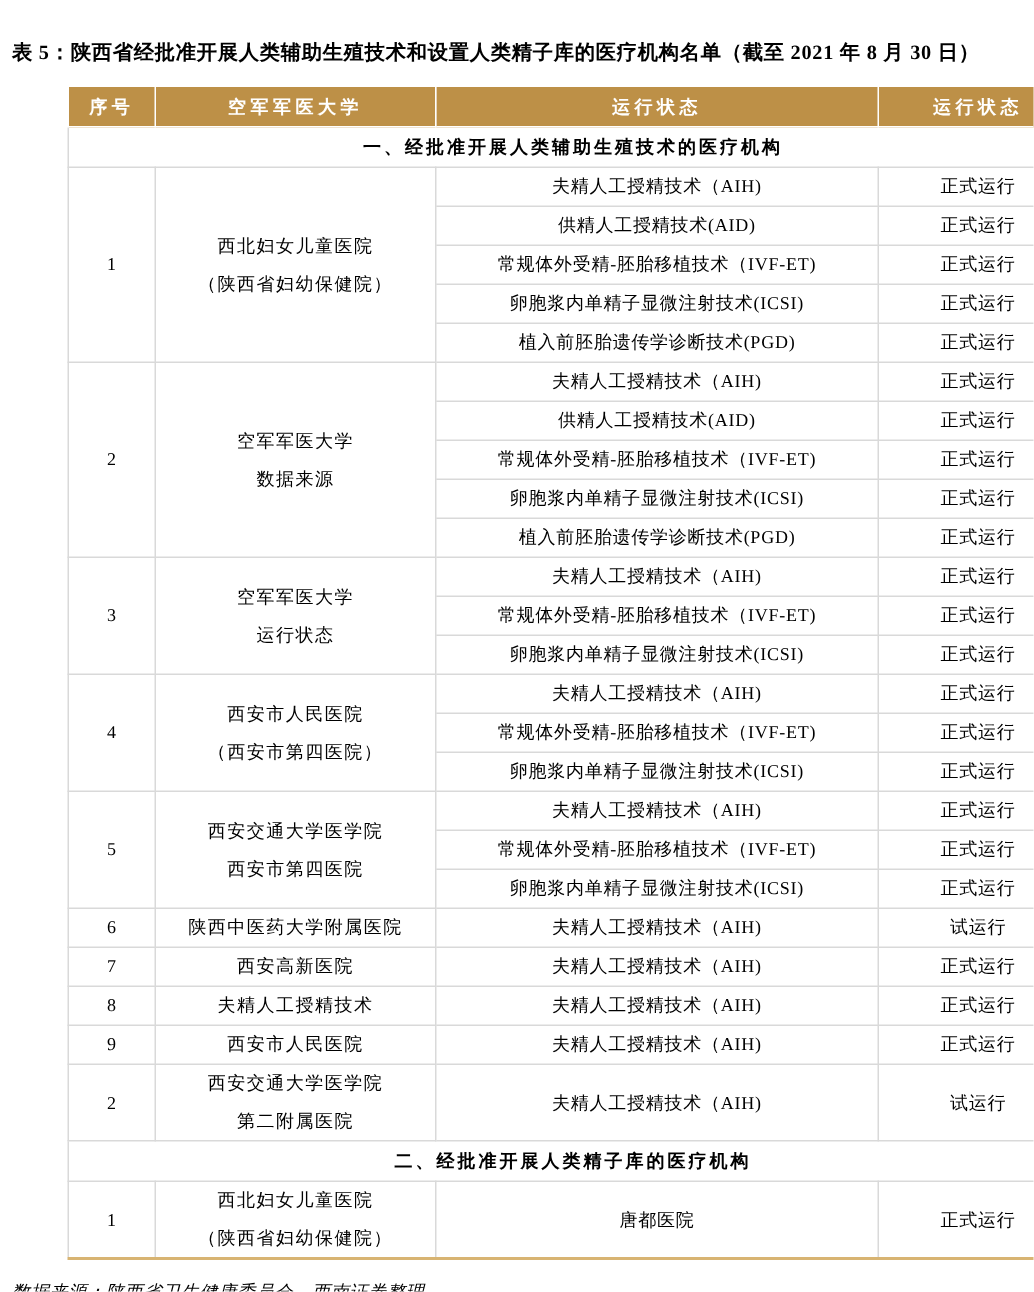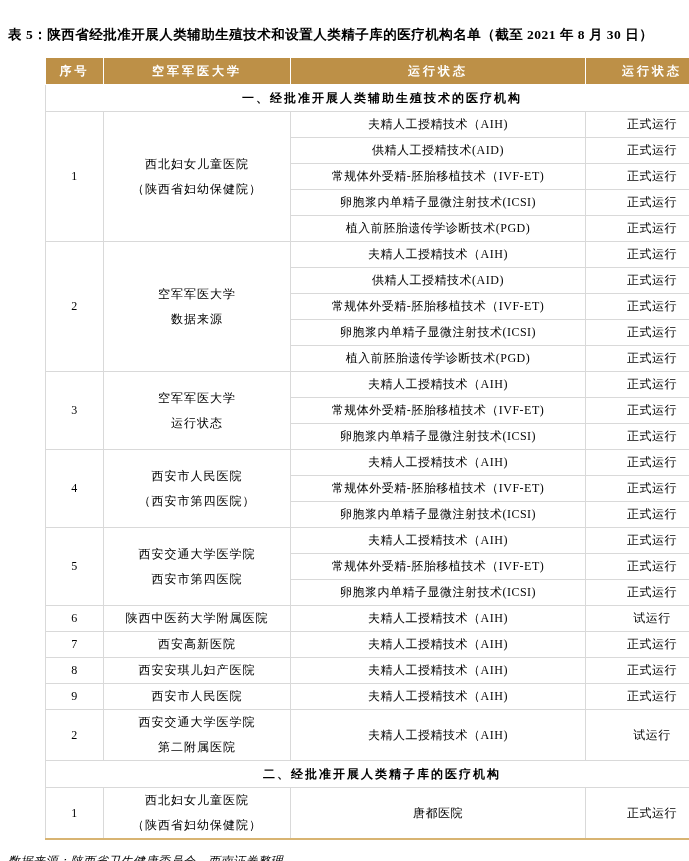--- a/index.html
+++ b/index.html
@@ -190,21 +190,21 @@
           <td rowspan="1">7</td>
           <td rowspan="1" class="inst-cell">
             <div>西安高新医院</div>
           </td>
           <td class="tech-cell">夫精人工授精技术（AIH)</td>
           <td class="status-cell">正式运行</td>
         </tr>
         <tr>
           <td rowspan="1">8</td>
           <td rowspan="1" class="inst-cell">
-            <div>西安安琪儿妇产医院</div>
+            <div>夫精人工授精技术</div>
           </td>
           <td class="tech-cell">夫精人工授精技术（AIH)</td>
           <td class="status-cell">正式运行</td>
         </tr>
         <tr>
           <td rowspan="1">9</td>
           <td rowspan="1" class="inst-cell">
             <div>西安市人民医院</div>
           </td>
           <td class="tech-cell">夫精人工授精技术（AIH)</td>

